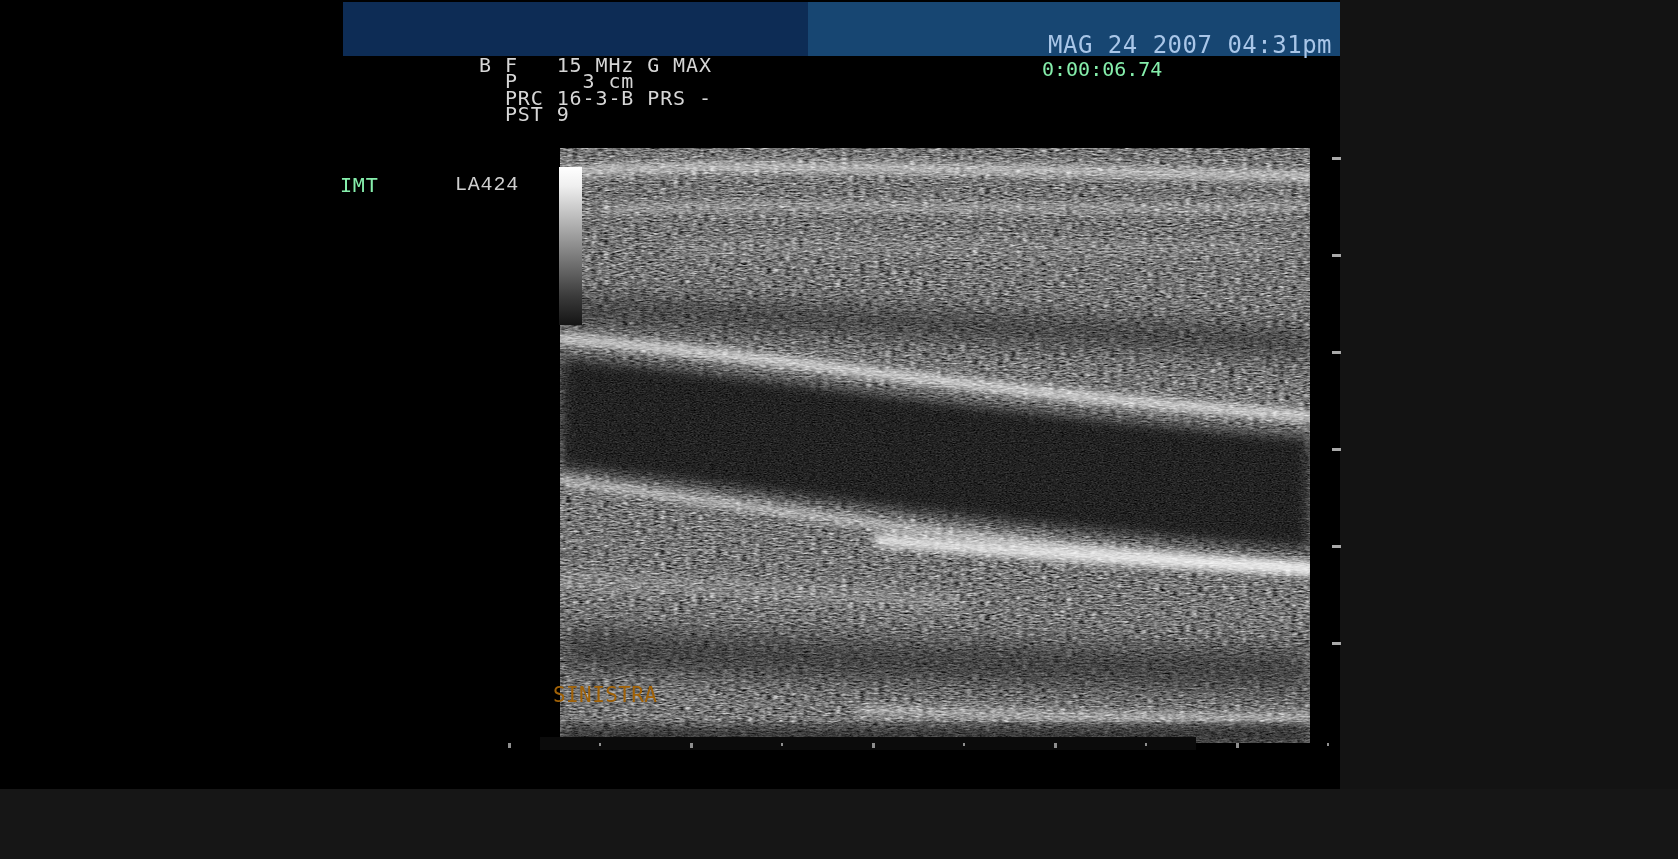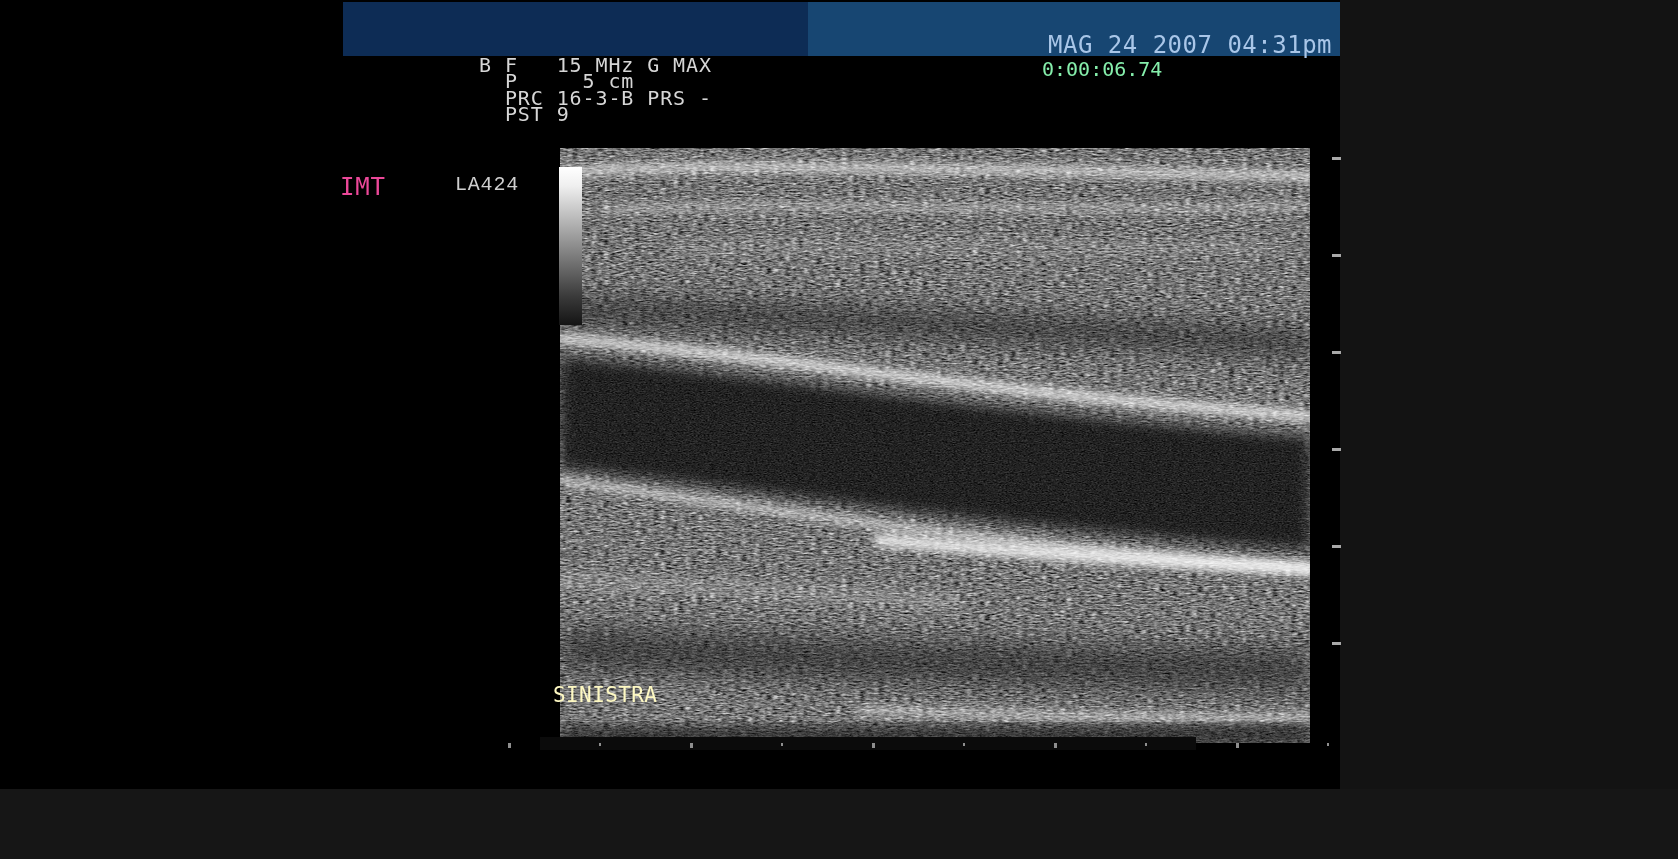--- a/index.html
+++ b/index.html
@@ -10,23 +10,23 @@
   .video{position:absolute;left:318px;top:0;width:1022px;height:648px;background:#000;}
   .controlbar{position:absolute;left:0;top:789px;width:1678px;height:70px;background:#161616;}
   
   .hdr{position:absolute;top:2px;height:54px;}
   .hdr-left{left:25px;width:465px;background:#0d2c55;}
   .hdr-right{left:490px;width:532px;background:#174672;}
   .osd{position:absolute;white-space:pre;font-family:"DejaVu Sans Mono",monospace;}
   .osd-datetime{left:730px;top:33px;font-size:24px;line-height:24px;color:#a9c6e8;letter-spacing:.5px;}
   .osd-elapsed{left:724px;top:59px;font-size:20px;line-height:20px;color:#86efac;}
   .osd-params{left:161px;top:57px;font-size:20px;line-height:16.3px;color:#d6d6d6;letter-spacing:.9px;}
-  .osd-imt{left:22px;top:173px;font-size:24px;color:#ec4899;letter-spacing:.8px;}
+  .osd-imt{left:22px;top:173px;font-size:20px;color:#86efac;letter-spacing:.8px;}
   .osd-probe{left:137px;top:173px;font-size:20px;color:#cfcfcf;letter-spacing:.8px;font-family:Liberation Mono, monospace;}
-  .osd-side{left:235px;top:683px;font-size:21px;color:#fef9c3;letter-spacing:.4px;}
+  .osd-side{left:235px;top:683px;font-size:21px;color:#a16207;letter-spacing:.4px;}
   .us-img{position:absolute;left:242px;top:148px;width:750px;height:595px;}
   .graybar{position:absolute;left:241px;top:167px;width:23px;height:158px;
            background:linear-gradient(#fff 0%,#efefef 12%,#9a9a9a 45%,#3a3a3a 82%,#141414 100%);}
   .understrip{position:absolute;left:222px;top:737px;width:656px;height:13px;background:#0b0b0b;}
   .dtick{position:absolute;left:1014px;width:9px;height:3px;background:#a8a8a8;}
   .btick{position:absolute;top:743px;background:#8f8f8f;}
   .btick.major{width:3px;height:5px;}
   .btick.minor{width:2px;height:3px;}
 </style>
 </head>
@@ -35,21 +35,21 @@
 <div class="gutter-right"></div>
 
 <div class="video">
 
   <div class="hdr hdr-left"></div>
   <div class="hdr hdr-right"></div>
 
   <div class="osd osd-datetime">MAG 24 2007 04:31pm</div>
   <div class="osd osd-elapsed">0:00:06.74</div>
 
-  <div class="osd osd-params"><div>B F   15 MHz G MAX</div><div>  P     5 cm</div><div>  PRC 16-3-B PRS -</div><div>  PST 9</div></div>
+  <div class="osd osd-params"><div>B F   15 MHz G MAX</div><div>  P     3 cm</div><div>  PRC 16-3-B PRS -</div><div>  PST 9</div></div>
 
   <div class="osd osd-imt">IMT</div>
   <div class="osd osd-probe">LA424</div>
 
   <svg class="us-img" viewBox="0 0 750 595" preserveAspectRatio="none" xmlns="http://www.w3.org/2000/svg">
     <defs>
       <filter id="spk" x="0%" y="0%" width="100%" height="100%">
         <feTurbulence type="fractalNoise" baseFrequency="0.16 0.6" numOctaves="2" seed="11"></feTurbulence>
         <feColorMatrix type="matrix" values="0 0 0 0 1  0 0 0 0 1  0 0 0 0 1  0.8 0.8 0.8 0 -0.7"></feColorMatrix>
       </filter>

